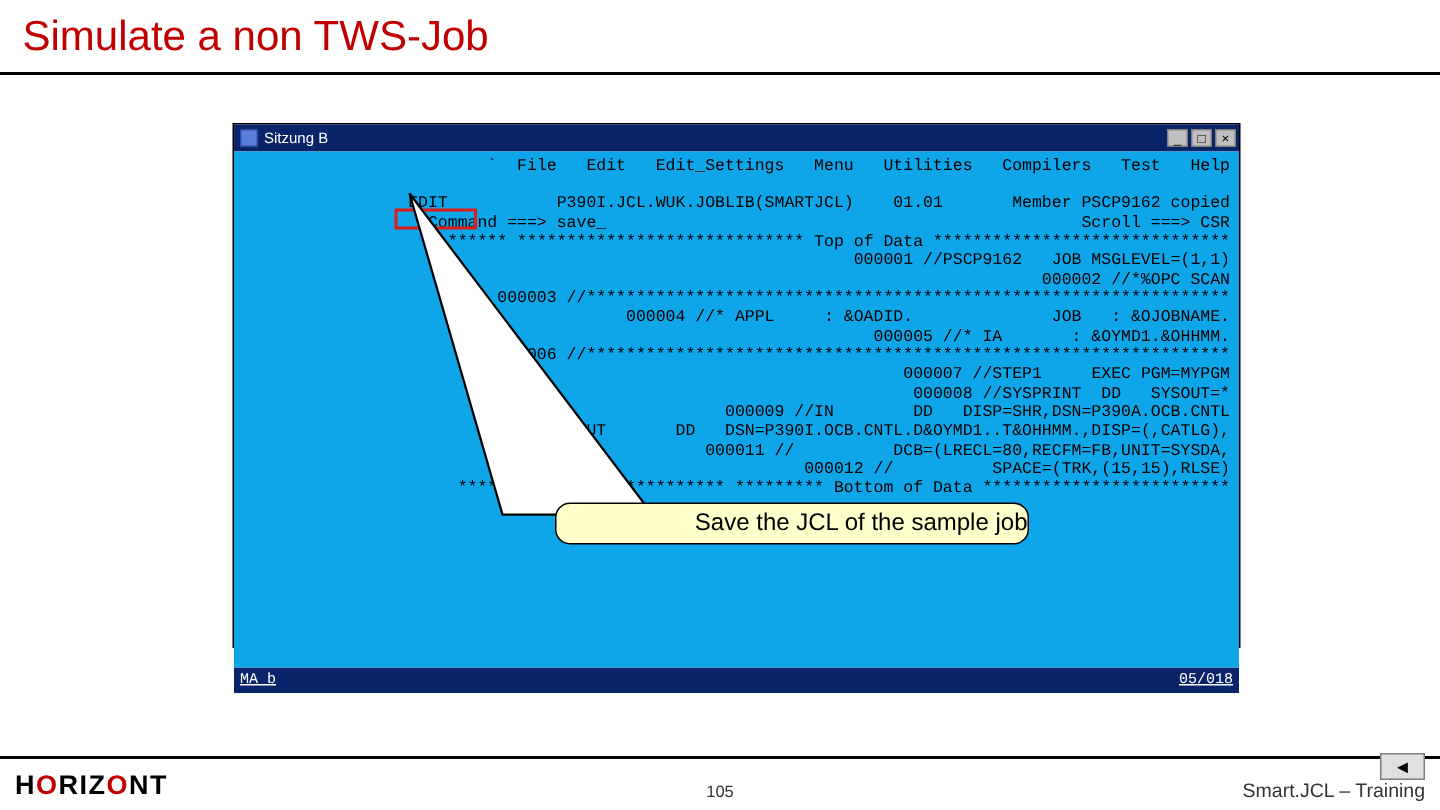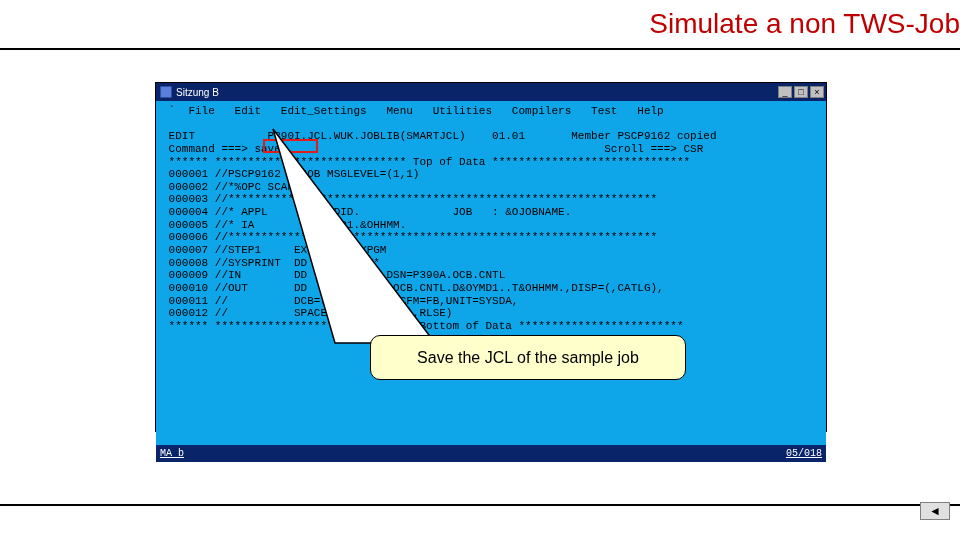--- a/index.html
+++ b/index.html
@@ -13,43 +13,44 @@
     overflow: hidden;
   }
   .slide {
     width: 960px;
     height: 540px;
     position: relative;
   }
   .title {
     position: absolute;
     top: 8px;
-    left: 0;
+    left: 15px;
     right: 0;
-    text-align: right;
+    text-align: left;
     font-size: 28px;
     color: #c00000;
     font-weight: 400;
   }
   .title-rule {
     position: absolute;
     top: 48px;
     left: 0;
     right: 0;
     border-top: 2px solid #000;
   }
   
   .term {
     position: absolute;
     top: 82px;
     left: 155px;
     width: 672px;
     height: 350px;
     border: 1px solid #000;
     background: #fff;
+    text-align: right;
   }
   .term-titlebar {
     height: 18px;
     width: 100%;
     background: linear-gradient(#0a246a,#0a246a);
     color: #fff;
     font-size: 10px;
     display: flex;
     align-items: center;
     justify-content: space-between;
@@ -108,27 +109,27 @@
     fill: #fff;
     stroke: #000;
     stroke-width: 1.5;
   }
   
   .callout-box {
     position: absolute;
     top: 335px;
     left: 370px;
     width: 316px;
-    height: 45px;
+    height: 28px;
     background: #ffffcc;
     border: 1px solid #000;
     border-radius: 10px;
     display: flex;
     align-items: center;
-    justify-content: center;
+    justify-content: flex-end;
     font-size: 16px;
     color: #000;
   }
   
   .footer {
     position: absolute;
     left: 0; right: 0; bottom: 0;
     height: 34px;
     display: flex;
     align-items: flex-end;
@@ -208,14 +209,21 @@
 
   <svg class="callout-shape" viewBox="0 0 230 225">
     <polygon points="13,8 75,222 175,222"></polygon>
   </svg>
 
   <div class="callout-box">
     <span>Save the JCL of the sample job</span>
   </div>
 
   <div class="footer-rule"></div>
+  <div class="footer">
+    <div class="horizont" id="horizont"><span class="blk">H</span><span class="red">O</span><span class="blk">R</span><span class="blk">I</span><span class="blk">Z</span><span class="red">O</span><span class="blk">N</span><span class="blk">T</span></div>
+    <div style="position:absolute; left:0; right:0; text-align:center; bottom:6px;">
+      <span class="pagenum">105</span>
+    </div>
+    <div class="brand">Smart.JCL – Training</div>
+  </div>
   <div class="nav-btn">◄</div>
 </div>
 
 </body></html>

